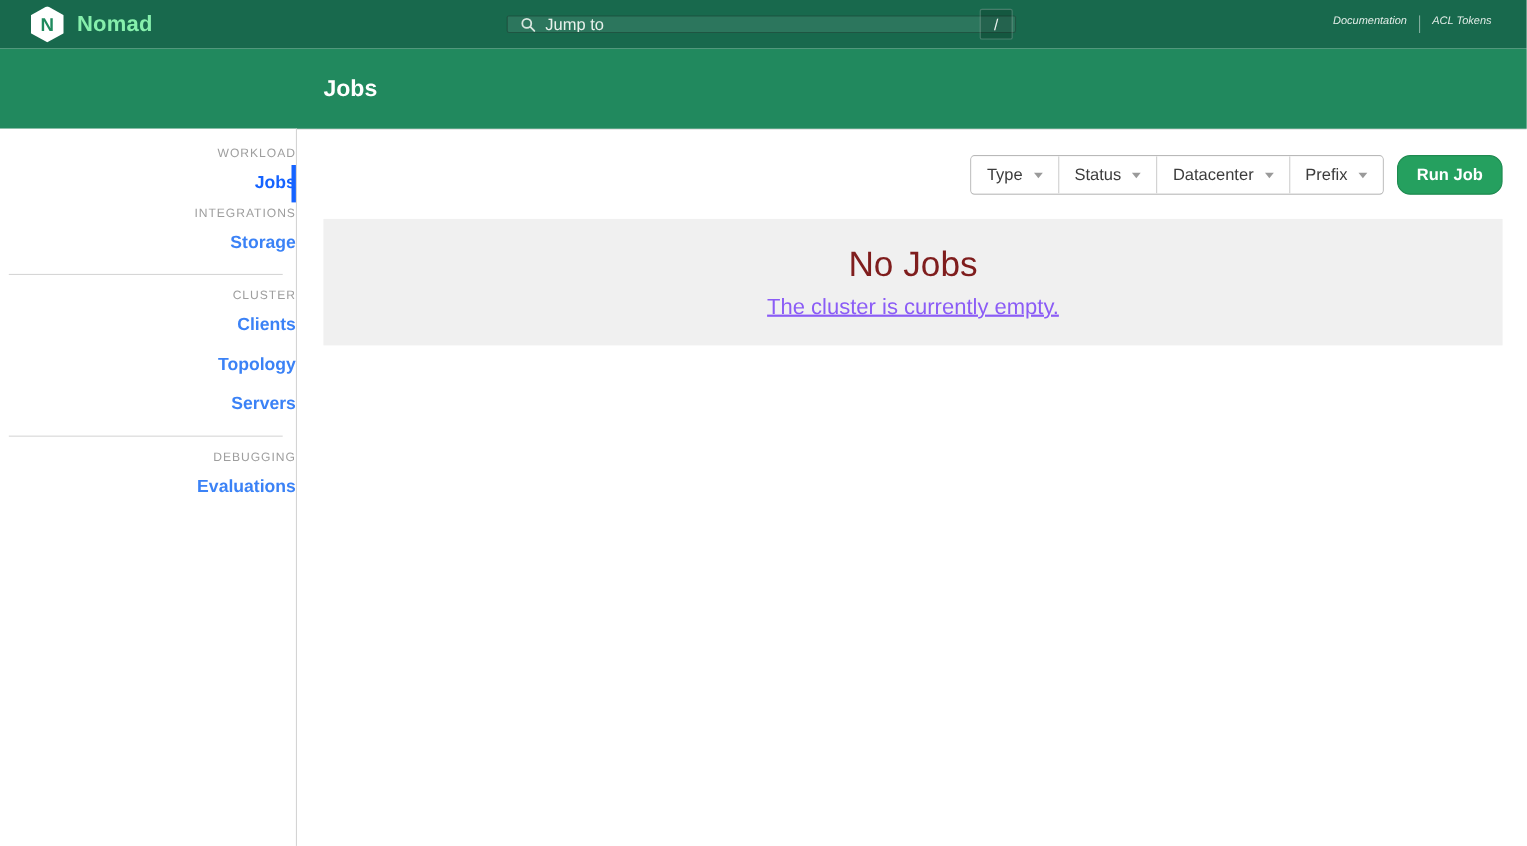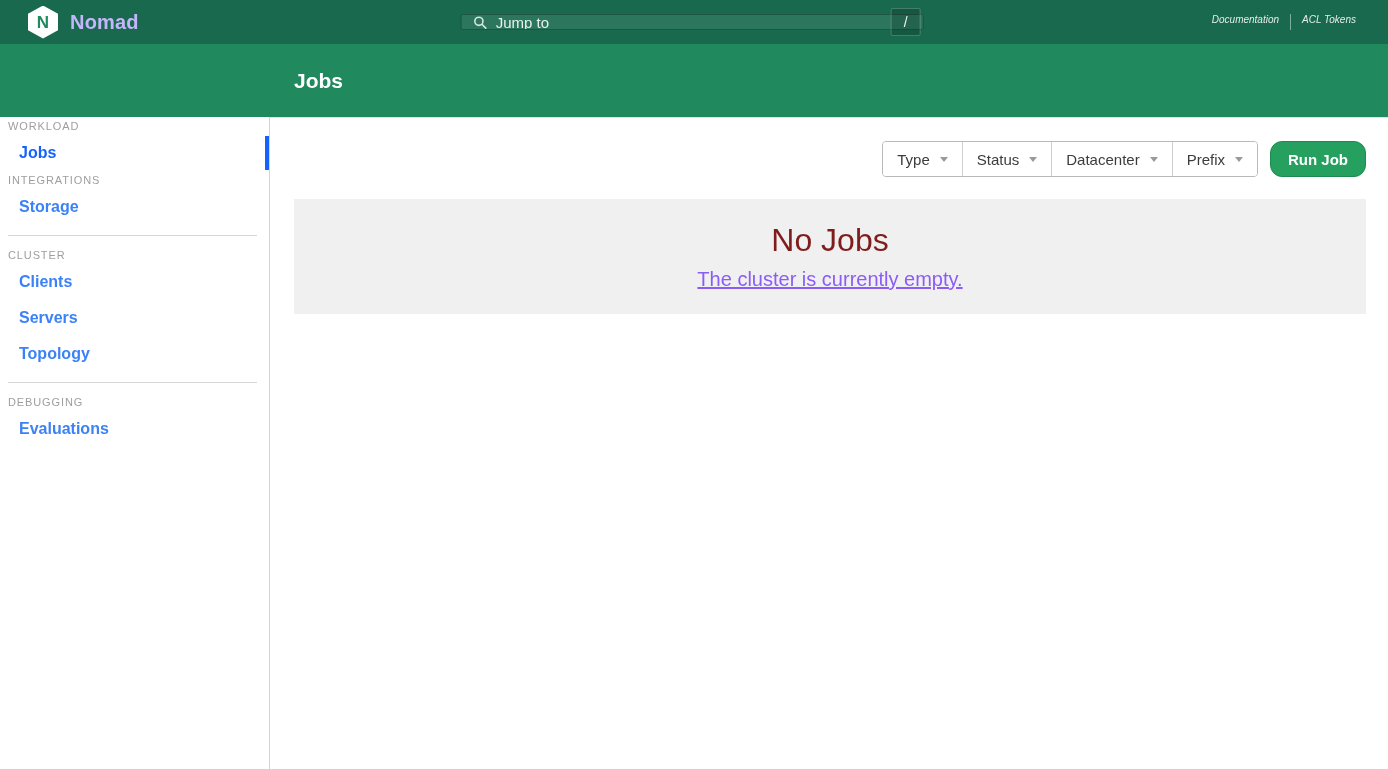--- a/index.html
+++ b/index.html
@@ -8,21 +8,21 @@
   .app { width:1388px; height:769px; display:flex; flex-direction:column; }
 
   
   .topbar { height:44px; background:#18694d; display:flex; align-items:center;
             padding:0 32px 0 28px; position:relative; flex:none; }
   .brand { display:flex; align-items:center; gap:12px; }
   .logo-hex { width:30px; height:33px; background:#ffffff; display:flex; align-items:center;
               justify-content:center;
               clip-path:polygon(50% 0, 100% 25%, 100% 75%, 50% 100%, 0 75%, 0 25%); }
   .logo-n { color:#1f8a5e; font-weight:bold; font-size:17px; line-height:1; }
-  .brand-name { color:#c4b5fd; font-size:20px; font-weight:bold; letter-spacing:0.2px; }
+  .brand-name { color:#86efac; font-size:20px; font-weight:bold; letter-spacing:0.2px; }
 
   .search-wrap { position:absolute; left:50%; top:50%; transform:translate(-50.4%,-50%);
                  width:463px; height:16px; background:rgba(255,255,255,0.09);
                  border:1px solid rgba(0,0,0,0.28); border-radius:2px;
                  display:flex; align-items:center; padding-left:11px; }
   .search-wrap svg { flex:none; }
   .search-input { flex:1; height:100%; background:transparent; border:none; outline:none;
                   color:#ffffff; font-size:15px; padding:0 8px; font-family:inherit; }
   .search-input::placeholder { color:#e8f1ec; opacity:1; }
   .slash-hint { flex:none; width:30px; height:28px; margin-right:2px;
@@ -34,22 +34,22 @@
   .top-sep { width:1px; height:16px; background:rgba(255,255,255,0.45); margin:0 11px; }
 
   
   .subheader { height:73px; background:#21895e; display:flex; align-items:center;
                padding-left:294px; flex:none; box-shadow:0 1px 0 rgba(0,0,0,0.12); }
   .page-title { color:#ffffff; font-size:21px; font-weight:bold; }
 
   
   .content-row { flex:1; display:flex; min-height:0; }
 
-  .sidebar { width:270px; flex:none; border-right:1px solid #d4d4d4; 
-             position:relative; background:#ffffff; }
+  .sidebar { width:270px; flex:none; border-right:1px solid #d4d4d4; padding-top:14px;
+             position:relative; background:#ffffff;text-align:right; }
   .section-label { font-size:11px; color:#9e9e9e; letter-spacing:0.08em; padding:3px 0 3px 8px;
                    font-weight:normal; }
   .side-item { position:relative; display:block; padding:9px 0 9px 19px; font-size:16px;
                font-weight:bold; color:#3b82f6; cursor:pointer; }
   .side-item.active { color:#1563ff; }
   .active-bar { position:absolute; right:0; top:1px; bottom:1px; width:4px; background:#1563ff; }
   .side-divider { border:none; border-top:1px solid #d6d6d6; margin:10px 12px 10px 8px; }
 
   .main { flex:1; padding:24px 22px 0 24px; min-width:0; }
   .filter-row { display:flex; justify-content:flex-end; align-items:center; gap:12px; }
@@ -117,24 +117,24 @@
         <span>Storage</span>
       </a>
 
       <hr class="side-divider">
 
       <div class="section-label">CLUSTER</div>
       <a class="side-item">
         <span>Clients</span>
       </a>
       <a class="side-item">
-        <span>Servers</span>
+        <span>Topology</span>
       </a>
       <a class="side-item">
-        <span>Topology</span>
+        <span>Servers</span>
       </a>
 
       <hr class="side-divider">
 
       <div class="section-label">DEBUGGING</div>
       <a class="side-item">
         <span>Evaluations</span>
       </a>
     </aside>
 

